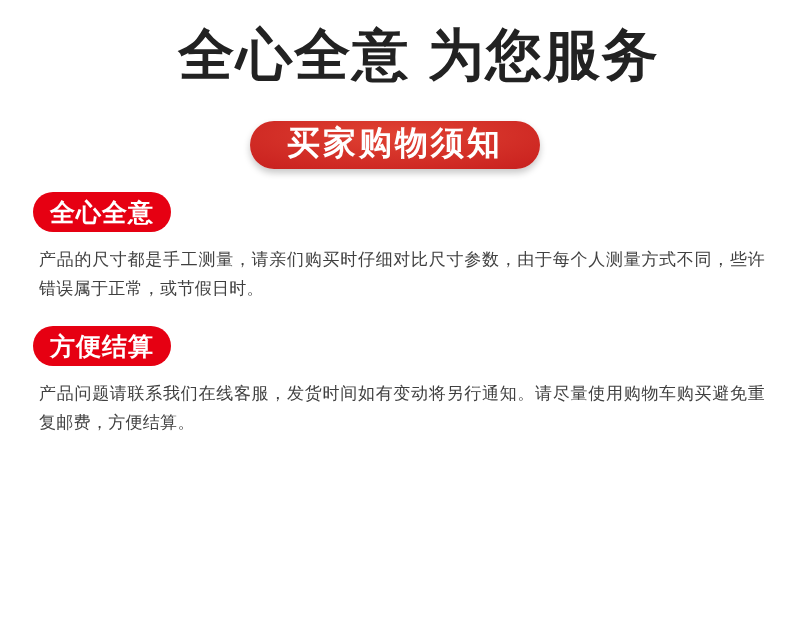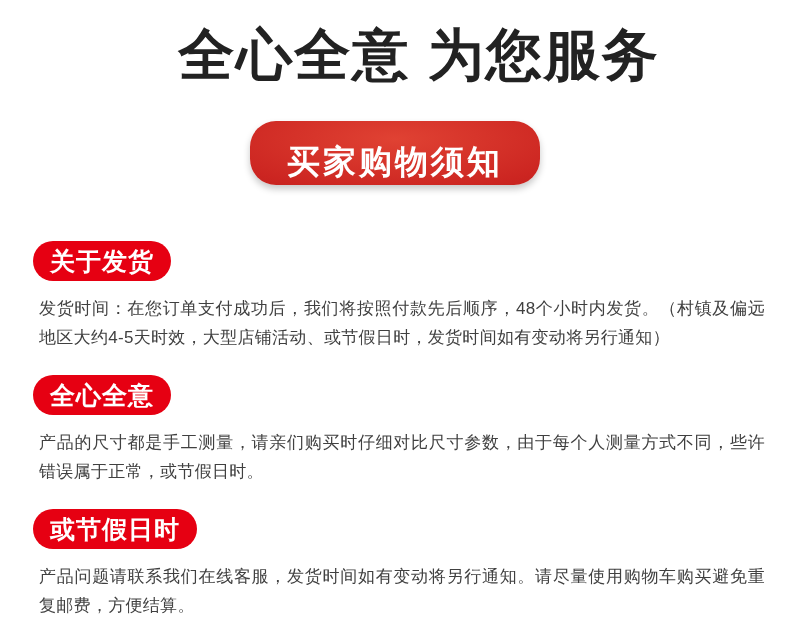--- a/index.html
+++ b/index.html
@@ -18,28 +18,28 @@
     font-size: 56px;
     line-height: 68px;
     font-weight: 900;
     letter-spacing: 2px;
     color: #222222;
     white-space: nowrap;
     padding-left: 48px;
   }
   .notice-banner {
     width: 290px;
-    height: 64px;
+    height: 48px;
     margin: 32px auto 0 auto;
     border-radius: 26px;
     background: radial-gradient(ellipse 130% 170% at 50% 28%,
                 #e04233 0%, #cc2521 48%, #a01514 100%);
     box-shadow: 0 4px 7px rgba(0,0,0,0.22);
     display: flex;
-    align-items: flex-end;
+    align-items: flex-start;
     justify-content: center;
     color: #ffffff;
     font-size: 33px;
     font-weight: bold;
     letter-spacing: 3px;
     white-space: nowrap;
   }
   .content {
     padding: 0 25px 0 33px;
   }
@@ -71,28 +71,24 @@
 <body>
 
 <h1 class="page-title">全心全意 为您服务</h1>
 
 <div class="notice-banner">
   <span>买家购物须知</span>
 </div>
 
 <div class="content">
 
-  <div class="section first">
-    <span class="section-label">关于发货</span>
-    <p class="section-text">发货时间：在您订单支付成功后，我们将按照付款先后顺序，48个小时内发货。（村镇及偏远地区大约4-5天时效，大型店铺活动、或节假日时，发货时间如有变动将另行通知）</p>
-  </div>
 
   <div class="section">
     <span class="section-label">全心全意</span>
     <p class="section-text">产品的尺寸都是手工测量，请亲们购买时仔细对比尺寸参数，由于每个人测量方式不同，些许错误属于正常，或节假日时。</p>
   </div>
 
   <div class="section">
-    <span class="section-label">或节假日时</span>
+    <span class="section-label">方便结算</span>
     <p class="section-text">产品问题请联系我们在线客服，发货时间如有变动将另行通知。请尽量使用购物车购买避免重复邮费，方便结算。</p>
   </div>
 
 </div>
 
 </body></html>

